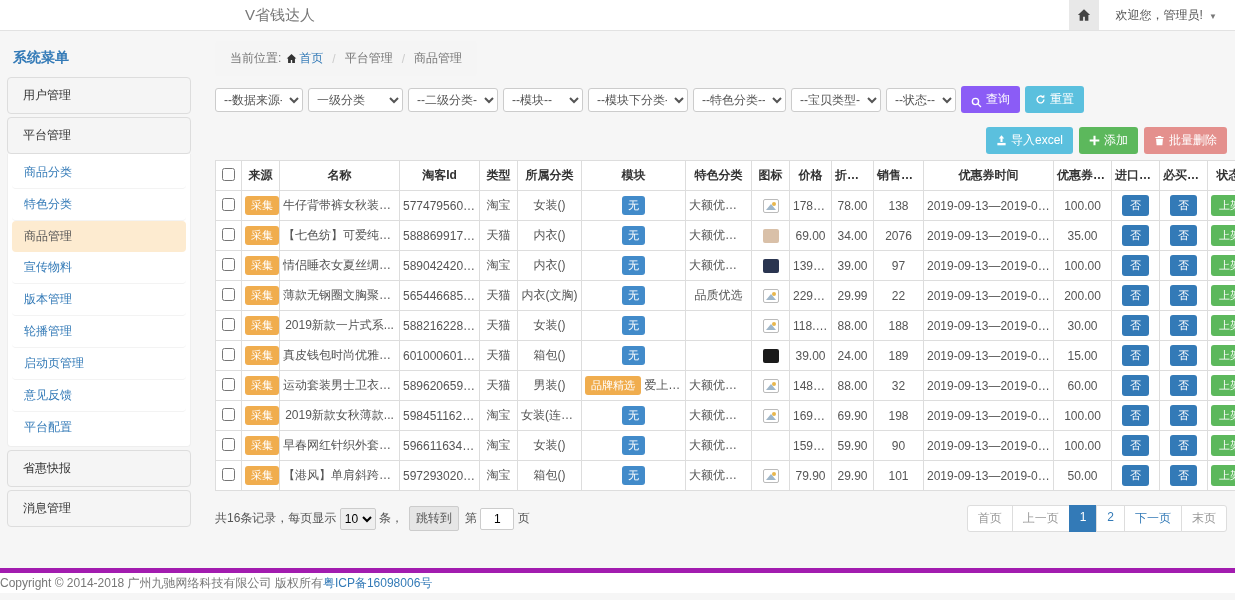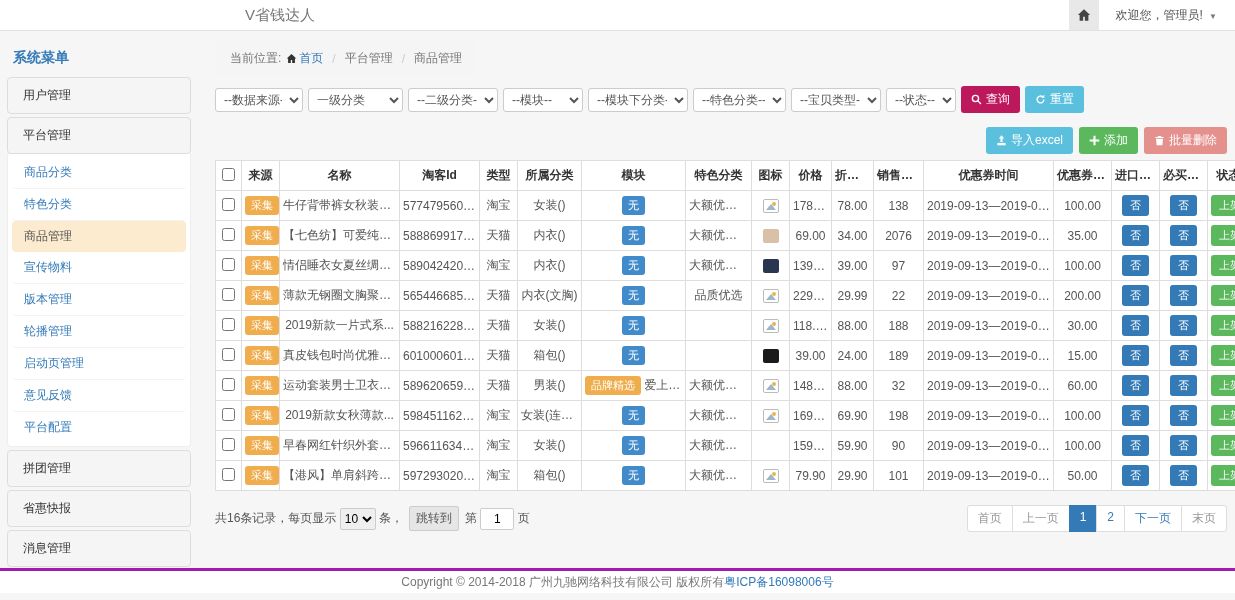--- a/index.html
+++ b/index.html
@@ -32,21 +32,21 @@
   .breadcrumb { display:inline-flex; align-items:center; gap:5px; background:#f5f5f5;
     border-radius:4px; padding:9px 15px; font-size:12px; color:#777; }
   .breadcrumb .bc-home { color:#337ab7; cursor:pointer; display:inline-flex; align-items:center; gap:2px; }
   .breadcrumb .sep { color:#ccc; margin:0 4px; }
   
   .filters { display:flex; align-items:center; gap:5px; margin-top:10px; flex-wrap:nowrap; }
   .filters select, .filters input[type=text] { height:24px; border:1px solid #ccc; border-radius:3px;
     font-size:12px; color:#555; background:#fff; padding:0 4px; outline:none; }
   .btn { display:inline-flex; align-items:center; gap:4px; border:none; border-radius:3px;
     font-size:12px; color:#fff; padding:5px 10px; cursor:pointer; white-space:nowrap; }
-  .btn-primary { background:#be185d; }
+  .btn-primary { background:#8b5cf6;align-items:flex-end; }
   .btn-info { background:#5bc0de; }
   .btn-success { background:#5cb85c; }
   .btn-danger-light { background:#e4908d; }
   
   .actions { display:flex; justify-content:flex-end; gap:6px; margin:14px 0 6px 0; }
   
   table.grid { width:100%; border-collapse:collapse; table-layout:fixed; background:#fff;
     font-size:12px; }
   .grid th, .grid td { border:1px solid #ddd; padding:4px 3px; text-align:center;
     overflow:hidden; white-space:nowrap; text-overflow:ellipsis; }
@@ -73,22 +73,22 @@
   .jump-input { width:34px; height:22px; border:1px solid #ccc; border-radius:2px;
     font-size:12px; text-align:center; }
   .pager { margin-left:auto; display:flex; }
   .pager .pg { border:1px solid #ddd; background:#fff; color:#337ab7; padding:4px 10px;
     font-size:12px; margin-left:-1px; cursor:pointer; }
   .pager .pg:first-child { border-radius:3px 0 0 3px; }
   .pager .pg:last-child { border-radius:0 3px 3px 0; }
   .pager .pg.muted { color:#999; }
   .pager .pg.active { background:#337ab7; border-color:#337ab7; color:#fff; }
   
-  .footer { height:25px; background:#fff; border-top:3px solid #a21caf; display:flex;
-    align-items:center; justify-content:center; font-size:12px; color:#777; }
+  .footer { height:25px; background:#fff; border-top:5px solid #a21caf; display:flex;
+    align-items:center; font-size:12px; color:#777; }
   .footer a { color:#337ab7; text-decoration:none; cursor:pointer; }
   svg { display:block; }
 </style>
 </head>
 <body>
 
 <div class="topbar">
   <div class="brand">V省钱达人</div>
   <div class="topbar-right">
     <div class="home-btn">
@@ -116,21 +116,20 @@
           <a class="menu-link">商品分类</a>
           <a class="menu-link">特色分类</a>
           <a class="menu-link active">商品管理</a>
           <a class="menu-link">宣传物料</a>
           <a class="menu-link">版本管理</a>
           <a class="menu-link">轮播管理</a>
           <a class="menu-link">启动页管理</a>
           <a class="menu-link">意见反馈</a>
           <a class="menu-link">平台配置</a>
         </div>
-        <div class="menu-section">拼团管理</div>
         <div class="menu-section">省惠快报</div>
         <div class="menu-section">消息管理</div>
       </div>
   </div>
 
   <div class="main">
     <div class="breadcrumb">
       <span>当前位置:</span>
       <span class="bc-home">
         <span>

